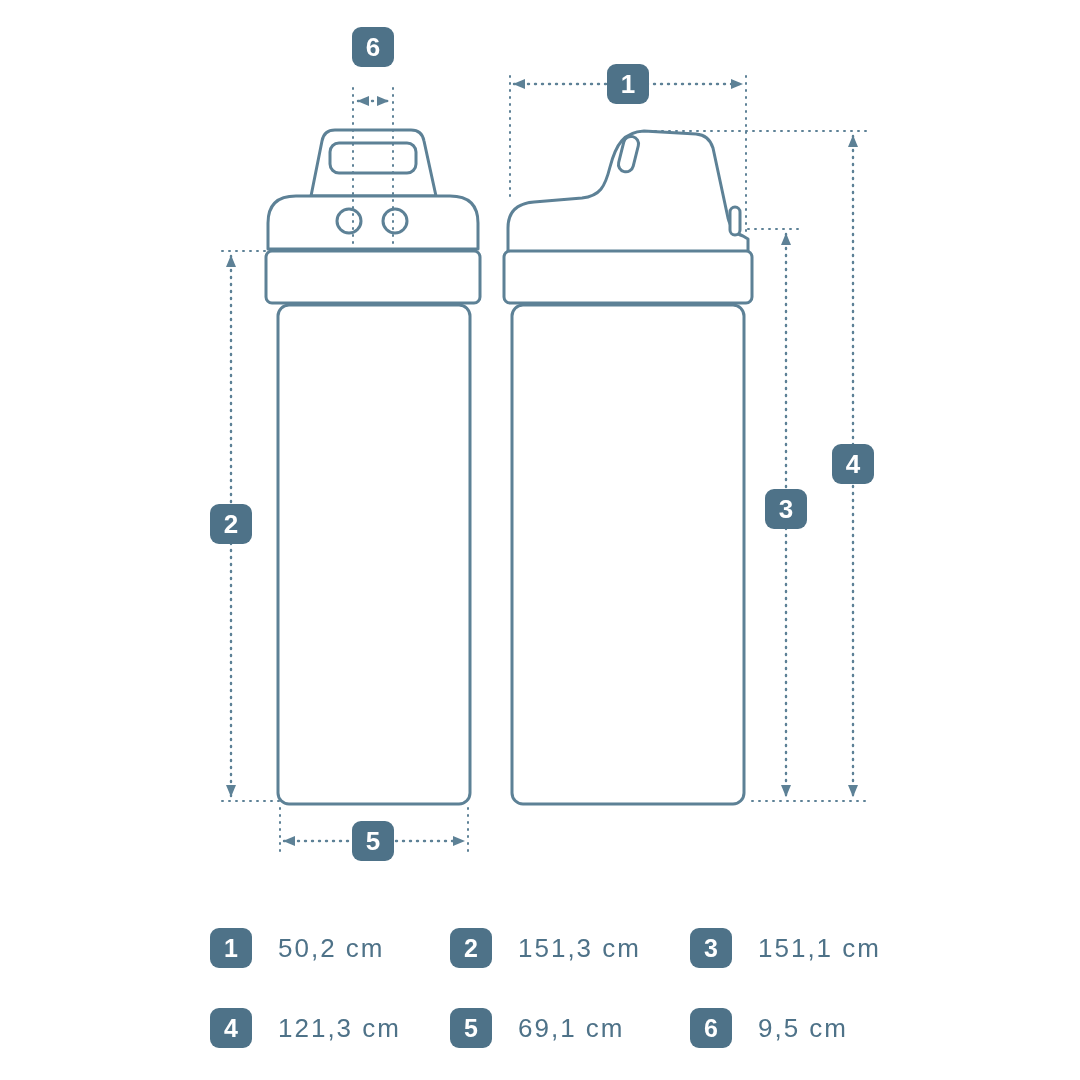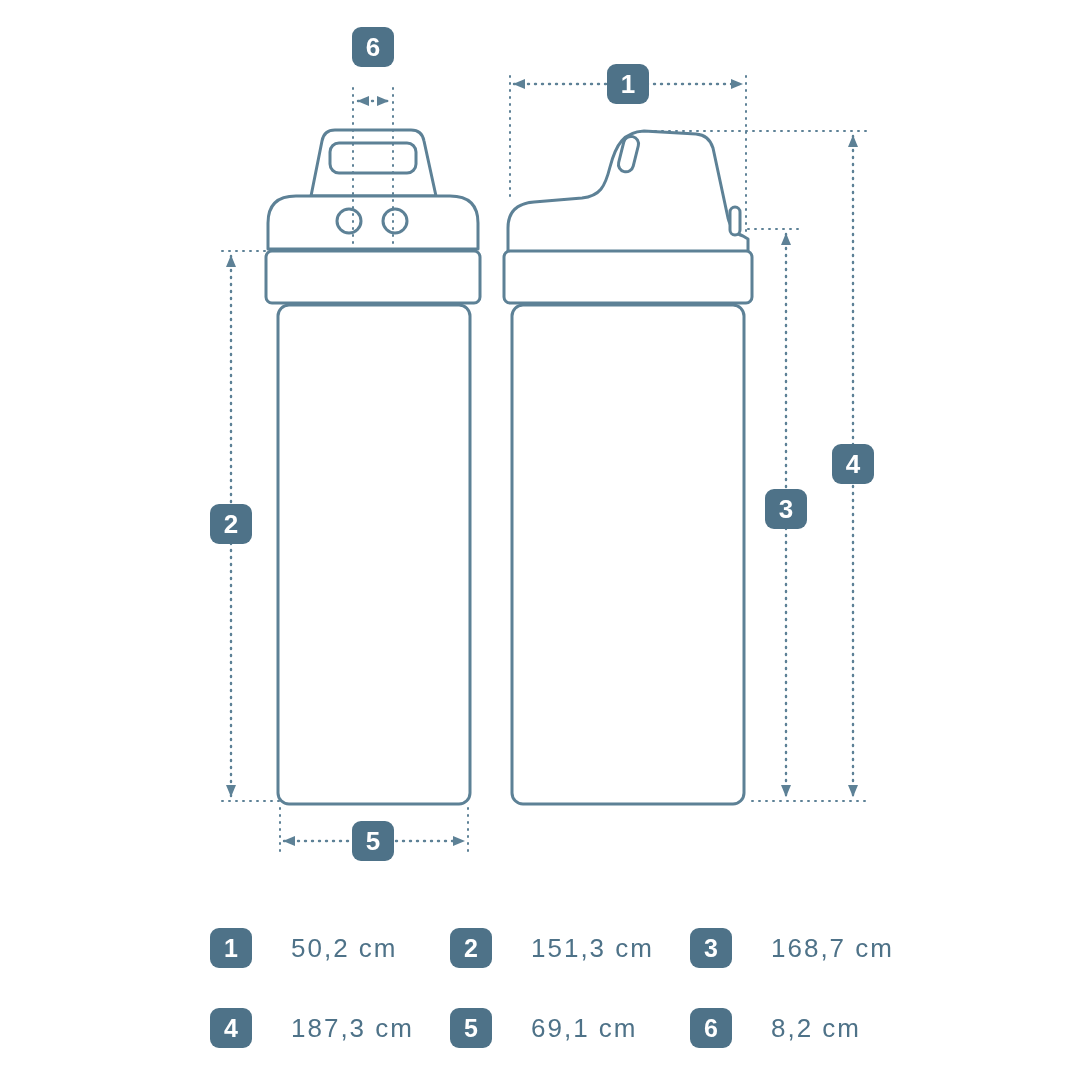--- a/index.html
+++ b/index.html
@@ -31,21 +31,21 @@
     width: 42px; height: 40px;
     background: #4e7288;
     border-radius: 9px;
     color: #ffffff;
     font-weight: bold;
     font-size: 25px;
     display: flex; align-items: center; justify-content: center;
     flex: 0 0 auto;
   }
   .value {
-    margin-left: 39px;
+    margin-left: 26px;
     color: #4e7288;
     font-size: 26px;
     letter-spacing: 2px;
     white-space: nowrap;
   }
 </style>
 </head>
 <body>
 
 <div class="page">
@@ -141,32 +141,32 @@
       <div class="legend-item">
         <div class="badge">1</div>
         <div class="value">50,2 cm</div>
       </div>
       <div class="legend-item">
         <div class="badge">2</div>
         <div class="value">151,3 cm</div>
       </div>
       <div class="legend-item">
         <div class="badge">3</div>
-        <div class="value">168,7 cm</div>
+        <div class="value">151,1 cm</div>
       </div>
     </div>
     <div class="legend-row">
       <div class="legend-item">
         <div class="badge">4</div>
-        <div class="value">187,3 cm</div>
+        <div class="value">121,3 cm</div>
       </div>
       <div class="legend-item">
         <div class="badge">5</div>
         <div class="value">69,1 cm</div>
       </div>
       <div class="legend-item">
         <div class="badge">6</div>
-        <div class="value">8,2 cm</div>
+        <div class="value">9,5 cm</div>
       </div>
     </div>
   </div>
 
 </div>
 
 </body></html>

